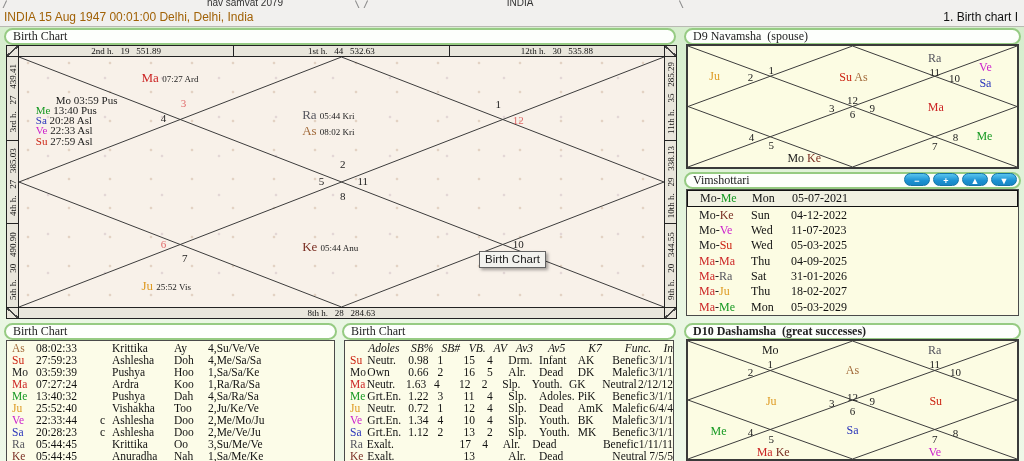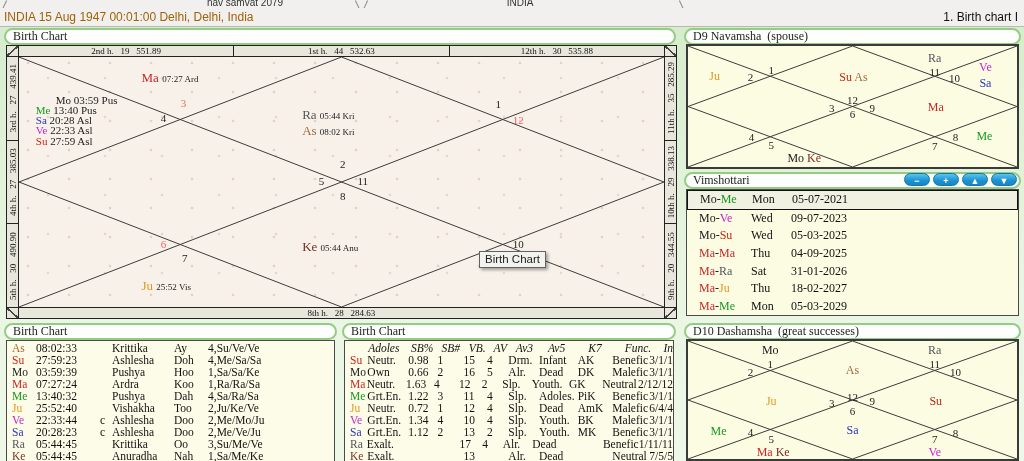--- a/index.html
+++ b/index.html
@@ -212,21 +212,22 @@
       <span>Vimshottari</span>
       <span class="vbtns">
         <button class="vbtn">−</button>
         <button class="vbtn">+</button>
         <button class="vbtn">▲</button>
         <button class="vbtn">▼</button>
       </span>
     </div>
     <div class="vlist">
         <div class="vrow sel"><span class="vpair"><span style="color: rgb(26, 26, 26);">Mo</span>-<span style="color: rgb(22, 153, 34);">Me</span></span><span class="vday">Mon</span><span>05-07-2021</span></div>
-        <div class="vrow"><span class="vpair"><span style="color: rgb(26, 26, 26);">Mo</span>-<span style="color: rgb(204, 34, 204);">Ve</span></span><span class="vday">Wed</span><span>09-07-2023</span></div>
+        <div class="vrow"><span class="vpair"><span style="color: rgb(26, 26, 26);">Mo</span>-<span style="color: rgb(122, 46, 34);">Ke</span></span><span class="vday">Sun</span><span>04-12-2022</span></div>
+        <div class="vrow"><span class="vpair"><span style="color: rgb(26, 26, 26);">Mo</span>-<span style="color: rgb(204, 34, 204);">Ve</span></span><span class="vday">Wed</span><span>11-07-2023</span></div>
         <div class="vrow"><span class="vpair"><span style="color: rgb(26, 26, 26);">Mo</span>-<span style="color: rgb(204, 34, 17);">Su</span></span><span class="vday">Wed</span><span>05-03-2025</span></div>
         <div class="vrow"><span class="vpair"><span style="color: rgb(204, 38, 38);">Ma</span>-<span style="color: rgb(204, 38, 38);">Ma</span></span><span class="vday">Thu</span><span>04-09-2025</span></div>
         <div class="vrow"><span class="vpair"><span style="color: rgb(204, 38, 38);">Ma</span>-<span style="color: rgb(85, 85, 94);">Ra</span></span><span class="vday">Sat</span><span>31-01-2026</span></div>
         <div class="vrow"><span class="vpair"><span style="color: rgb(204, 38, 38);">Ma</span>-<span style="color: rgb(222, 154, 34);">Ju</span></span><span class="vday">Thu</span><span>18-02-2027</span></div>
         <div class="vrow"><span class="vpair"><span style="color: rgb(204, 38, 38);">Ma</span>-<span style="color: rgb(22, 153, 34);">Me</span></span><span class="vday">Mon</span><span>05-03-2029</span></div>
       </div>
   </div>
 
   <div class="panel t1" style="left:2px;top:295px;width:337px;height:139px;">
     <div class="pill" style="margin:1px 2px 0 2px;">Birth Chart</div>
@@ -254,21 +255,21 @@
         <div class="trow"><span class="c1" style="color: rgb(22, 153, 34);">Me</span><span class="c2">Grt.En.</span><span class="c3">1.22</span><span class="c4">3</span><span class="c5">11</span><span class="c6">4</span><span class="c7">Slp.</span><span class="c8">Adoles.</span><span class="c9">PiK</span><span class="c10">Benefic</span><span class="c11">3/1/1</span></div>
         <div class="trow"><span class="c1" style="color: rgb(222, 154, 34);">Ju</span><span class="c2">Neutr.</span><span class="c3">0.72</span><span class="c4">1</span><span class="c5">12</span><span class="c6">4</span><span class="c7">Slp.</span><span class="c8">Dead</span><span class="c9">AmK</span><span class="c10">Malefic</span><span class="c11">6/4/4</span></div>
         <div class="trow"><span class="c1" style="color: rgb(204, 34, 204);">Ve</span><span class="c2">Grt.En.</span><span class="c3">1.34</span><span class="c4">4</span><span class="c5">10</span><span class="c6">4</span><span class="c7">Slp.</span><span class="c8">Youth.</span><span class="c9">BK</span><span class="c10">Malefic</span><span class="c11">3/1/1</span></div>
         <div class="trow"><span class="c1" style="color: rgb(42, 53, 187);">Sa</span><span class="c2">Grt.En.</span><span class="c3">1.12</span><span class="c4">2</span><span class="c5">13</span><span class="c6">2</span><span class="c7">Slp.</span><span class="c8">Youth.</span><span class="c9">MK</span><span class="c10">Benefic</span><span class="c11">3/1/1</span></div>
         <div class="trow"><span class="c1" style="color: rgb(85, 85, 94);">Ra</span><span class="c2">Exalt.</span><span class="c3"></span><span class="c4"></span><span class="c5">17</span><span class="c6">4</span><span class="c7">Alr.</span><span class="c8">Dead</span><span class="c9"></span><span class="c10">Benefic</span><span class="c11">1/11/11</span></div>
         <div class="trow"><span class="c1" style="color: rgb(122, 46, 34);">Ke</span><span class="c2">Exalt.</span><span class="c3"></span><span class="c4"></span><span class="c5">13</span><span class="c6"></span><span class="c7">Alr.</span><span class="c8">Dead</span><span class="c9"></span><span class="c10">Neutral</span><span class="c11">7/5/5</span></div>
       </div>
   </div>
 
   <div class="panel" style="left:682px;top:295px;width:341px;height:139px;">
-    <div class="pill" style="margin:1px 2px 0 2px;">D10 Dashamsha  (great successes)</div>
+    <div class="pill" style="margin:1px 2px 0 2px;font-weight:bold;">D10 Dashamsha  (great successes)</div>
     <div class="yellowarea" style="position:absolute;left:4px;right:4px;top:17px;bottom:0;">
       <svg class="chartsvg" viewBox="0 0 100 100" preserveAspectRatio="none">
         <line x1="0" y1="0" x2="100" y2="100"></line>
         <line x1="100" y1="0" x2="0" y2="100"></line>
         <polyline points="50,0 100,50 50,100 0,50 50,0"></polyline>
       </svg>
       <div class="labels">
           <span class="lbl" style="left: 25%; top: 6.5%;"><span class="dn" style="color: rgb(26, 26, 26);">Mo</span></span>
           <span class="lbl" style="left: 25%; top: 18.8%;"><span class="hn">1</span></span>
           <span class="lbl" style="left: 19%; top: 25.6%;"><span class="hn">2</span></span>

